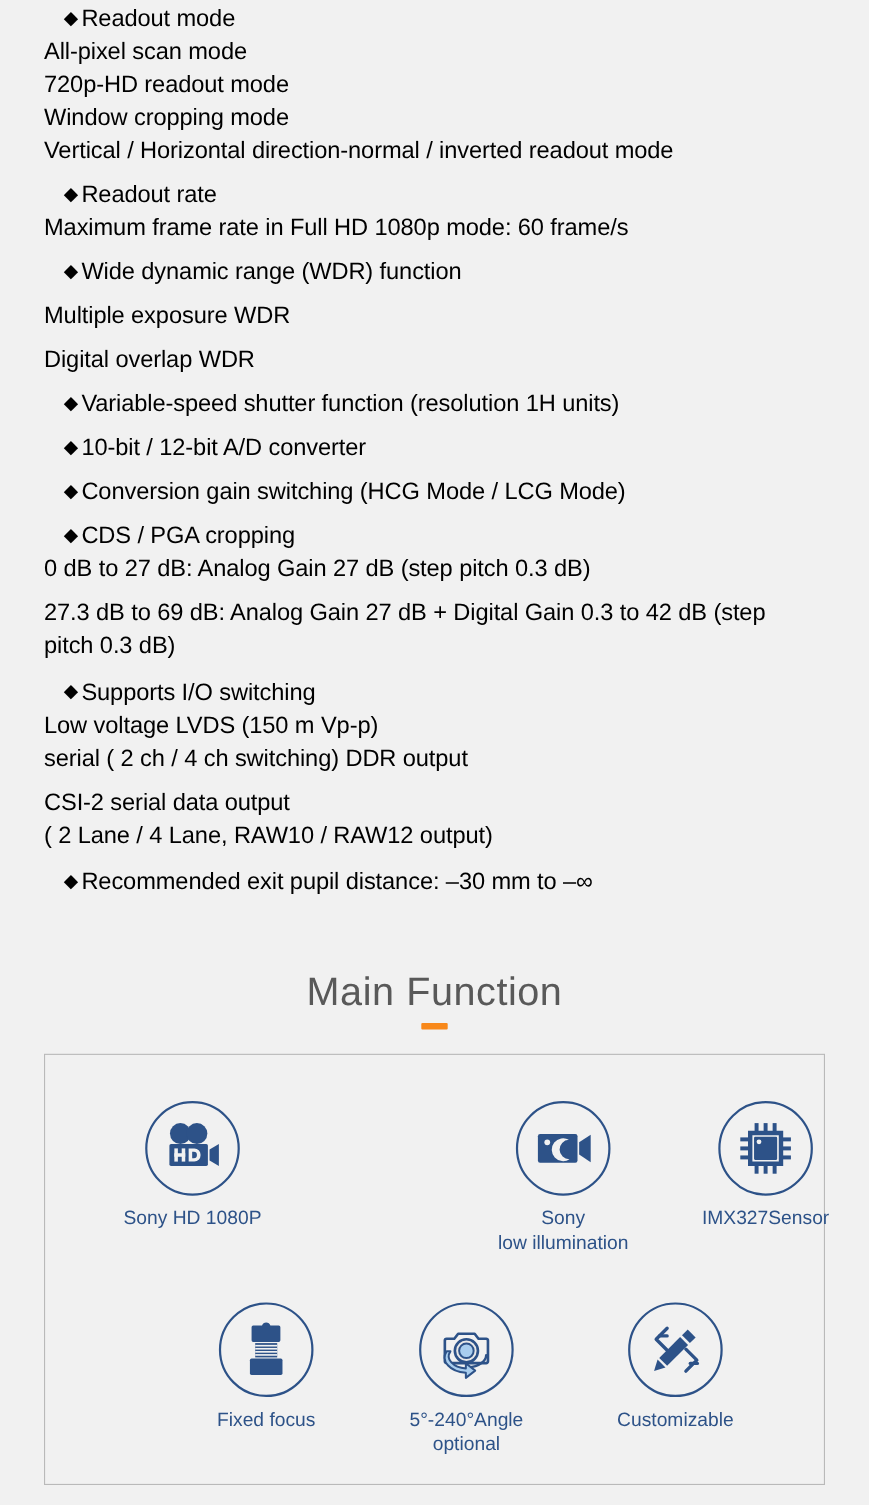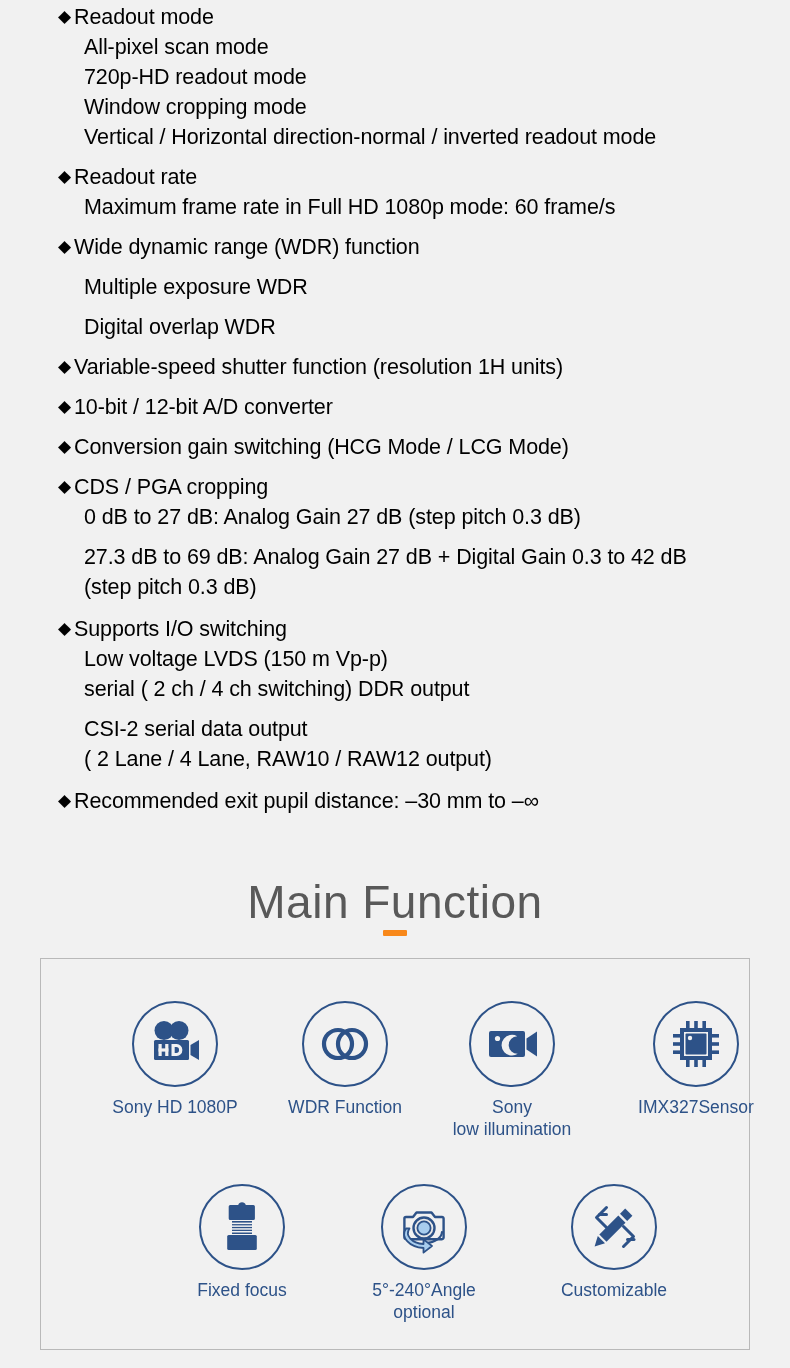--- a/index.html
+++ b/index.html
@@ -38,41 +38,41 @@
     white-space: nowrap;
   }
   .diamond {
     display: inline-block;
     font-size: 17px;
     line-height: 30px;
     margin-right: 3px;
     transform: translateY(0px);
   }
   .spec-sub {
-    padding-left: 84px;
+    padding-left: 40px;
     font-size: 21.5px;
     line-height: 30px;
     letter-spacing: -0.1px;
     color: #000;
     white-space: nowrap;
   }
   .spec-sub.wrap { white-space: normal; padding-right: 60px; margin-top: 10px; }
   .gap-10 { height: 10px; }
   .gap-12 { height: 12px; }
 
   
   .mf-heading-wrap {
     position: absolute;
     left: 0;
     top: 878px;
     width: 790px;
     text-align: center;
   }
   .mf-heading {
-    font-size: 46px;
+    font-size: 36px;
     line-height: 48px;
     color: #595959;
     font-weight: 400;
     letter-spacing: 0.5px;
   }
   .mf-accent {
     width: 24px;
     height: 6px;
     background: #f8881a;
     margin: 4px auto 0 auto;
@@ -233,33 +233,20 @@
           <path d="M24.5 28 h5.2 a5.6 5.6 0 0 1 5.6 5.6 v0.8 a5.6 5.6 0 0 1 -5.6 5.6 h-5.2 z
                    M27.7 31.1 v5.8 h1.6 a2.7 2.7 0 0 0 2.7 -2.7 v-0.4 a2.7 2.7 0 0 0 -2.7 -2.7 z"></path>
         </g>
       </svg>
     </div>
     <div class="feat-label">
       <span>Sony HD 1080P</span>
     </div>
   </div>
 
-  <div class="feature" style="left:219px; top:42px; width:170px;">
-    <div class="circle">
-      <svg width="56" height="56" viewBox="0 0 56 56">
-        <g fill="none" stroke="#2d5288" stroke-width="4.2">
-          <circle cx="21" cy="28" r="14"></circle>
-          <circle cx="35" cy="28" r="14"></circle>
-        </g>
-      </svg>
-    </div>
-    <div class="feat-label">
-      <span>WDR Function</span>
-    </div>
-  </div>
 
   <div class="feature" style="left:386px; top:42px; width:170px;">
     <div class="circle">
       <svg width="56" height="56" viewBox="0 0 56 56">
         <g fill="#2d5288">
           <rect x="5" y="15" width="36" height="26" rx="2"></rect>
           <path d="M42.5 22.5 L53 15.5 L53 40.5 L42.5 33.5 Z"></path>
         </g>
         <circle cx="13.5" cy="22.5" r="2.6" fill="#f1f1f1"></circle>
         <path d="M33.2 20.2 a10.4 10.4 0 1 0 0.6 17.6 a8.4 8.4 0 0 1 -0.6 -17.6 Z" fill="#f1f1f1"></path>

